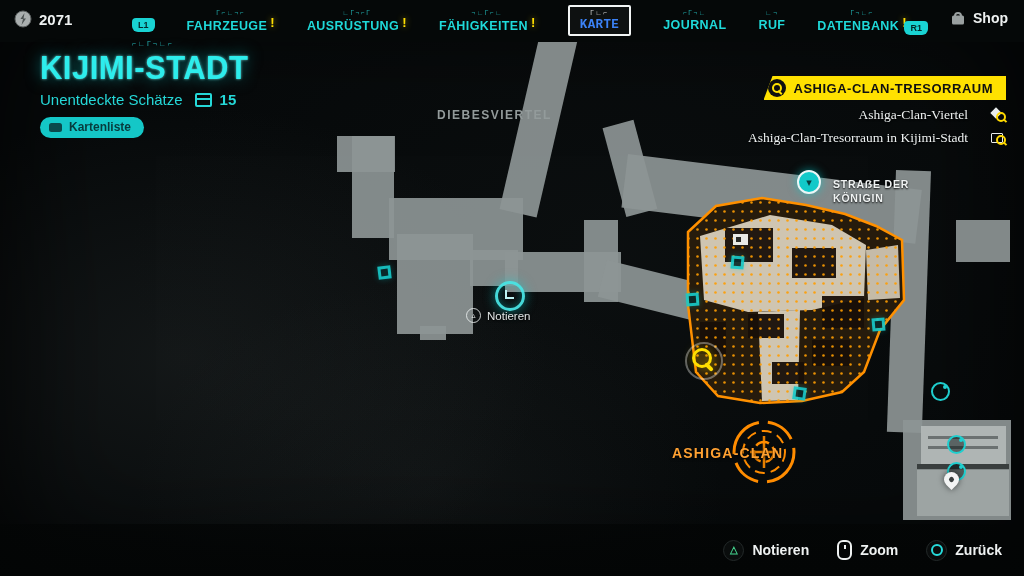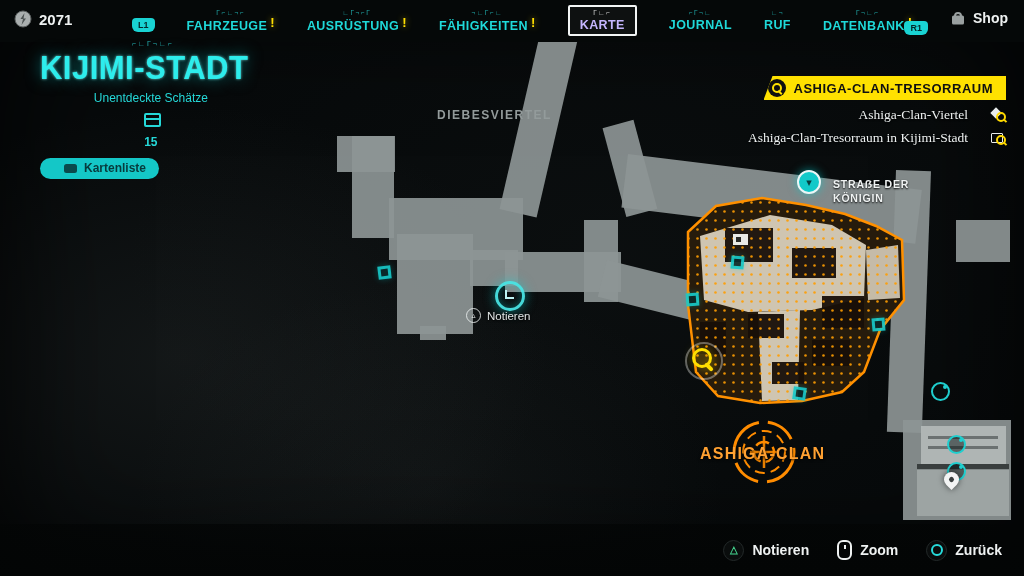--- a/index.html
+++ b/index.html
@@ -18,40 +18,40 @@
   .studs{position:absolute;left:14px;top:10px;display:flex;align-items:center;gap:7px;
     color:#eef1f1;font-weight:700;font-size:15px;}
   .tabs{position:absolute;left:132px;top:5px;display:flex;gap:32px;align-items:flex-start;}
   .bumper{background:#19d3d3;color:#03282a;font-size:9px;font-weight:800;
     padding:2px 6px;border-radius:4px 4px 6px 6px;align-self:center;margin-top:8px;}
   .tab{display:flex;flex-direction:column;align-items:center;gap:1px;padding-top:4px;}
   .tab .g{font-size:6.5px;color:rgba(40,222,222,.75);letter-spacing:1.5px;height:8px;line-height:8px;}
   .tab .l{font-size:12.5px;font-weight:700;color:#1fd9d9;letter-spacing:.4px;white-space:nowrap;
     display:flex;align-items:flex-end;}
   .tab.selected{border:2px solid #f2f5f5;padding:2px 10px;background:rgba(255,255,255,.04);border-radius:2px;}
-  .tab.selected .l{color:#c4b5fd;}
+  .tab.selected .l{color:#3b82f6;font-family:Liberation Mono, monospace;}
   .tab.selected .g{color:rgba(255,255,255,.8);}
   .badge{color:#ffdf00;font-weight:800;font-size:13px;margin-left:3px;transform:translateY(-3px);
     display:inline-block;text-shadow:0 0 6px rgba(255,220,0,.7);}
   .rbumper{position:absolute;right:96px;top:13px;}
   .shop{position:absolute;right:16px;top:10px;display:flex;align-items:center;gap:7px;
     color:#eef1f1;font-size:14px;font-weight:600;}
 
   
   .header{position:absolute;left:24px;top:40px;z-index:20;margin-left:16px;}
   .hdr-glyphs{margin-left:92px;font-size:7px;color:rgba(45,222,222,.8);letter-spacing:2px;height:9px;}
   .title{font-size:33px;font-weight:800;color:#2dedec;letter-spacing:.5px;
     text-shadow:0 0 16px rgba(0,225,225,.5),0 0 3px rgba(150,255,255,.8);
     transform:scaleX(.94);transform-origin:left;white-space:nowrap;}
-  .sub{display:flex;align-items:center;gap:8px;color:#25d8d8;font-size:12px;margin-top:4px;flex-direction:column;}
+  .sub{display:flex;align-items:center;gap:8px;color:#25d8d8;font-size:15px;margin-top:4px;}
   .sub b{font-weight:700;text-align:center;}
   .chest-ic{width:13px;height:10px;border:2px solid #25d8d8;border-radius:2px;position:relative;margin-left:4px;}
   .chest-ic::after{content:"";position:absolute;left:0;right:0;top:3px;height:2px;background:#25d8d8;}
   .pill{display:inline-flex;align-items:center;gap:7px;background:#14c7c7;color:#073b3d;
-    font-size:12px;font-weight:700;padding:3px 13px 4px 24px;border-radius:12px;margin-top:9px;}
+    font-size:12px;font-weight:700;padding:3px 13px 4px 9px;border-radius:12px;margin-top:9px;}
   .pill-tp{width:13px;height:9px;background:#0a4a4c;border-radius:2.5px;}
 
   
   .objective{position:absolute;right:18px;top:76px;display:flex;flex-direction:column;
     align-items:flex-end;gap:7px;z-index:20;}
   .banner{display:flex;align-items:center;gap:8px;background:#ffe100;color:#101010;
     font-size:13px;font-weight:800;letter-spacing:.5px;padding:3px 13px 3px 4px;
     clip-path:polygon(9px 0,100% 0,100% 100%,0 100%);box-shadow:0 0 14px rgba(255,224,0,.25);}
   .banner-ic{width:18px;height:18px;border-radius:50%;background:#101010;position:relative;flex:none;}
   .banner-ic::before{content:"";position:absolute;left:4px;top:4px;width:6px;height:6px;
@@ -64,21 +64,21 @@
   .chestw{position:absolute;left:1px;top:3px;width:10px;height:8px;border:1.5px solid #e8ecec;border-radius:1px;}
   .minimag{position:absolute;right:0;bottom:1px;width:6px;height:6px;border:2px solid #ffd900;border-radius:50%;}
   .minimag::after{content:"";position:absolute;left:5.5px;top:5px;width:1.5px;height:3.5px;
     background:#ffd900;transform:rotate(-45deg);}
 
   
   .lbl-dieb{position:absolute;left:437px;top:108px;color:#939b9b;font-size:12px;font-weight:700;
     letter-spacing:1.5px;z-index:10;}
   .street-lbl{position:absolute;left:833px;top:178px;color:#f0f3f3;font-size:10.5px;font-weight:700;
     letter-spacing:.8px;line-height:1.3;text-shadow:0 1px 2px #000;z-index:10;}
-  .clan-lbl{position:absolute;left:700px;top:445px;color:#ffa132;font-size:16px;font-weight:700;
+  .clan-lbl{position:absolute;left:672px;top:445px;color:#ffa132;font-size:14px;font-weight:700;
     letter-spacing:1.2px;text-shadow:0 1px 3px rgba(0,0,0,.9);z-index:10;}
   .street-marker{position:absolute;left:797px;top:170px;width:20px;height:20px;border-radius:50%;
     background:#12c9c9;border:2px solid #ecf6f6;box-shadow:0 0 10px rgba(0,210,210,.6);
     display:flex;align-items:center;justify-content:center;z-index:10;}
   .street-marker::after{content:"▾";color:#063c3e;font-size:11px;line-height:1;}
   .cursor{position:absolute;left:495px;top:281px;width:24px;height:24px;
     border:3px solid rgba(72,228,228,.95);border-radius:50%;z-index:10;
     box-shadow:0 0 12px rgba(0,220,220,.5),inset 0 0 8px rgba(0,220,220,.35);}
   .cursor::after{content:"";position:absolute;left:7px;top:6px;width:7px;height:7px;
     border-left:2.5px solid #bdf4f4;border-bottom:2.5px solid #bdf4f4;}

